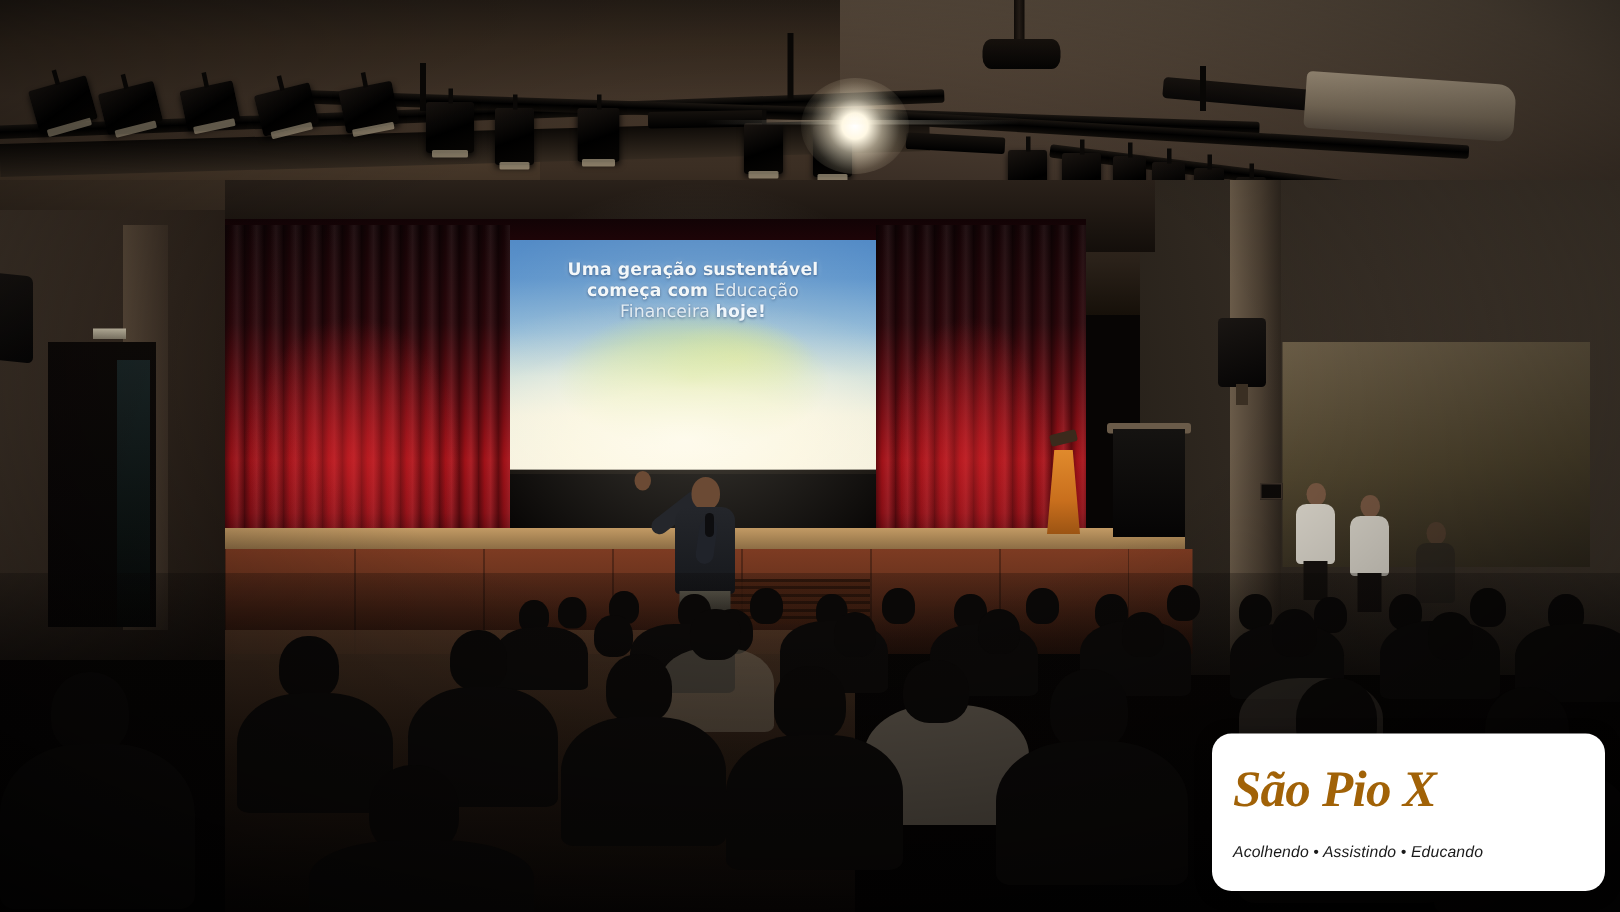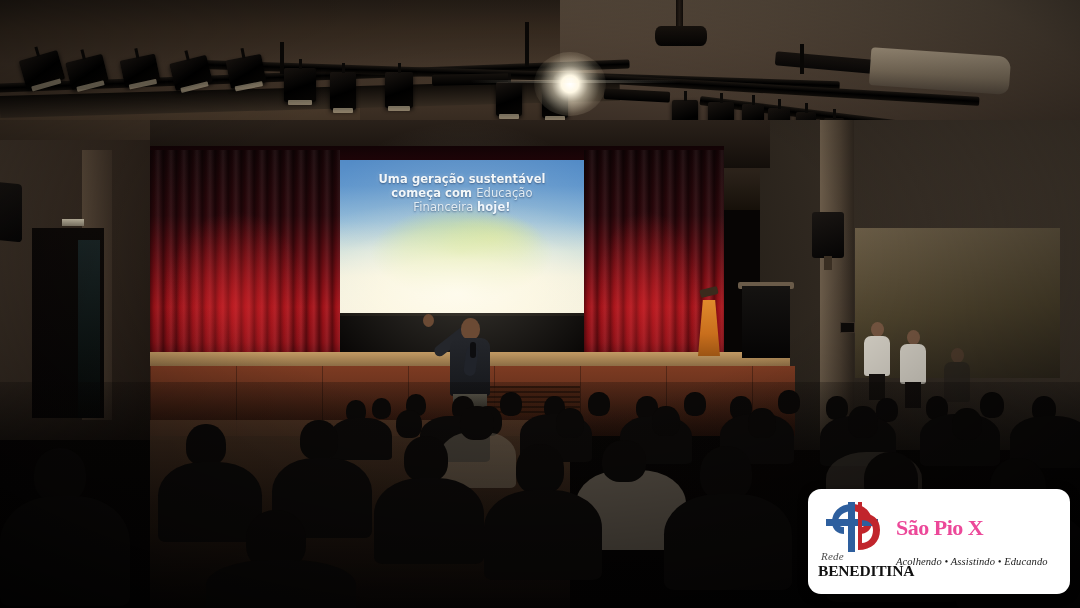--- a/index.html
+++ b/index.html
@@ -329,25 +329,25 @@
     font-weight:bold;font-size:15.5px;color:#111;letter-spacing:-.2px;
   }
   .logo-text{flex:1;padding-left:6px;}
   .logo-inst{
     font-family:"Liberation Serif",serif;
     font-style:italic;font-size:23px;color:#2b2b2b;
     letter-spacing:.5px;line-height:1;
   }
   .logo-sao{
     font-family:"Liberation Serif",serif;
-    font-weight:bold;font-size:22px;color:#ec4899;
+    font-weight:bold;font-style:italic;font-size:34px;color:#a16207;
     line-height:1.05;letter-spacing:-.5px;
   }
   .logo-tag{
-    font-family:Liberation Serif, serif;
+    font-family:Liberation Sans, sans-serif;
     font-style:italic;font-size:10.5px;color:#1a1a1a;
     letter-spacing:.1px;margin-top:17px;
   }
 </style>
 </head>
 <body>
 
 <div id="scene">
 
   <div class="ceiling"></div>
@@ -549,30 +549,19 @@
   <div class="head" style="left:34px;top:448px;width:52px;height:54px;"></div>
   <div class="shoulders" style="left:0px;top:496px;width:130px;height:110px;"></div>
   <div class="head" style="left:246px;top:510px;width:60px;height:60px;"></div>
   <div class="shoulders" style="left:206px;top:560px;width:150px;height:60px;"></div>
   <div class="head" style="left:990px;top:458px;width:56px;height:58px;"></div>
   <div class="shoulders" style="left:956px;top:510px;width:134px;height:100px;"></div>
 
   <div class="vignette"></div>
 
   <div class="logo">
-    <div class="logo-mark">
-      <svg class="logo-emblem" viewBox="0 0 66 54">
-        <path d="M30 4 C18 4 10 12 10 22 C10 30 16 34 22 34 L22 27 C18 27 16 25 16 22 C16 16 22 11 30 11 Z" fill="#2e5f9e"></path>
-        <path d="M30 4 C42 4 50 12 50 22 C50 30 44 34 38 34 L38 27 C42 27 44 25 44 22 C44 16 38 11 30 11 Z" fill="#c1252c"></path>
-        <rect x="4" y="19" width="52" height="7" fill="#2e5f9e"></rect>
-        <rect x="26" y="2" width="7" height="50" fill="#2e5f9e"></rect>
-        <path d="M36 2 L36 50 C50 50 58 42 58 30 C58 18 50 13 38 13 L38 20 C46 20 51 23 51 30 C51 38 46 43 40 43 L40 2 Z" fill="#c1252c"></path>
-      </svg>
-      <div class="logo-rede">Rede</div>
-      <div class="logo-bene">BENEDITINA</div>
-    </div>
     <div class="logo-text">
       <div class="logo-sao">São Pio X</div>
       <div class="logo-tag">Acolhendo • Assistindo • Educando</div>
     </div>
   </div>
 
 </div>
 
 </body></html>

